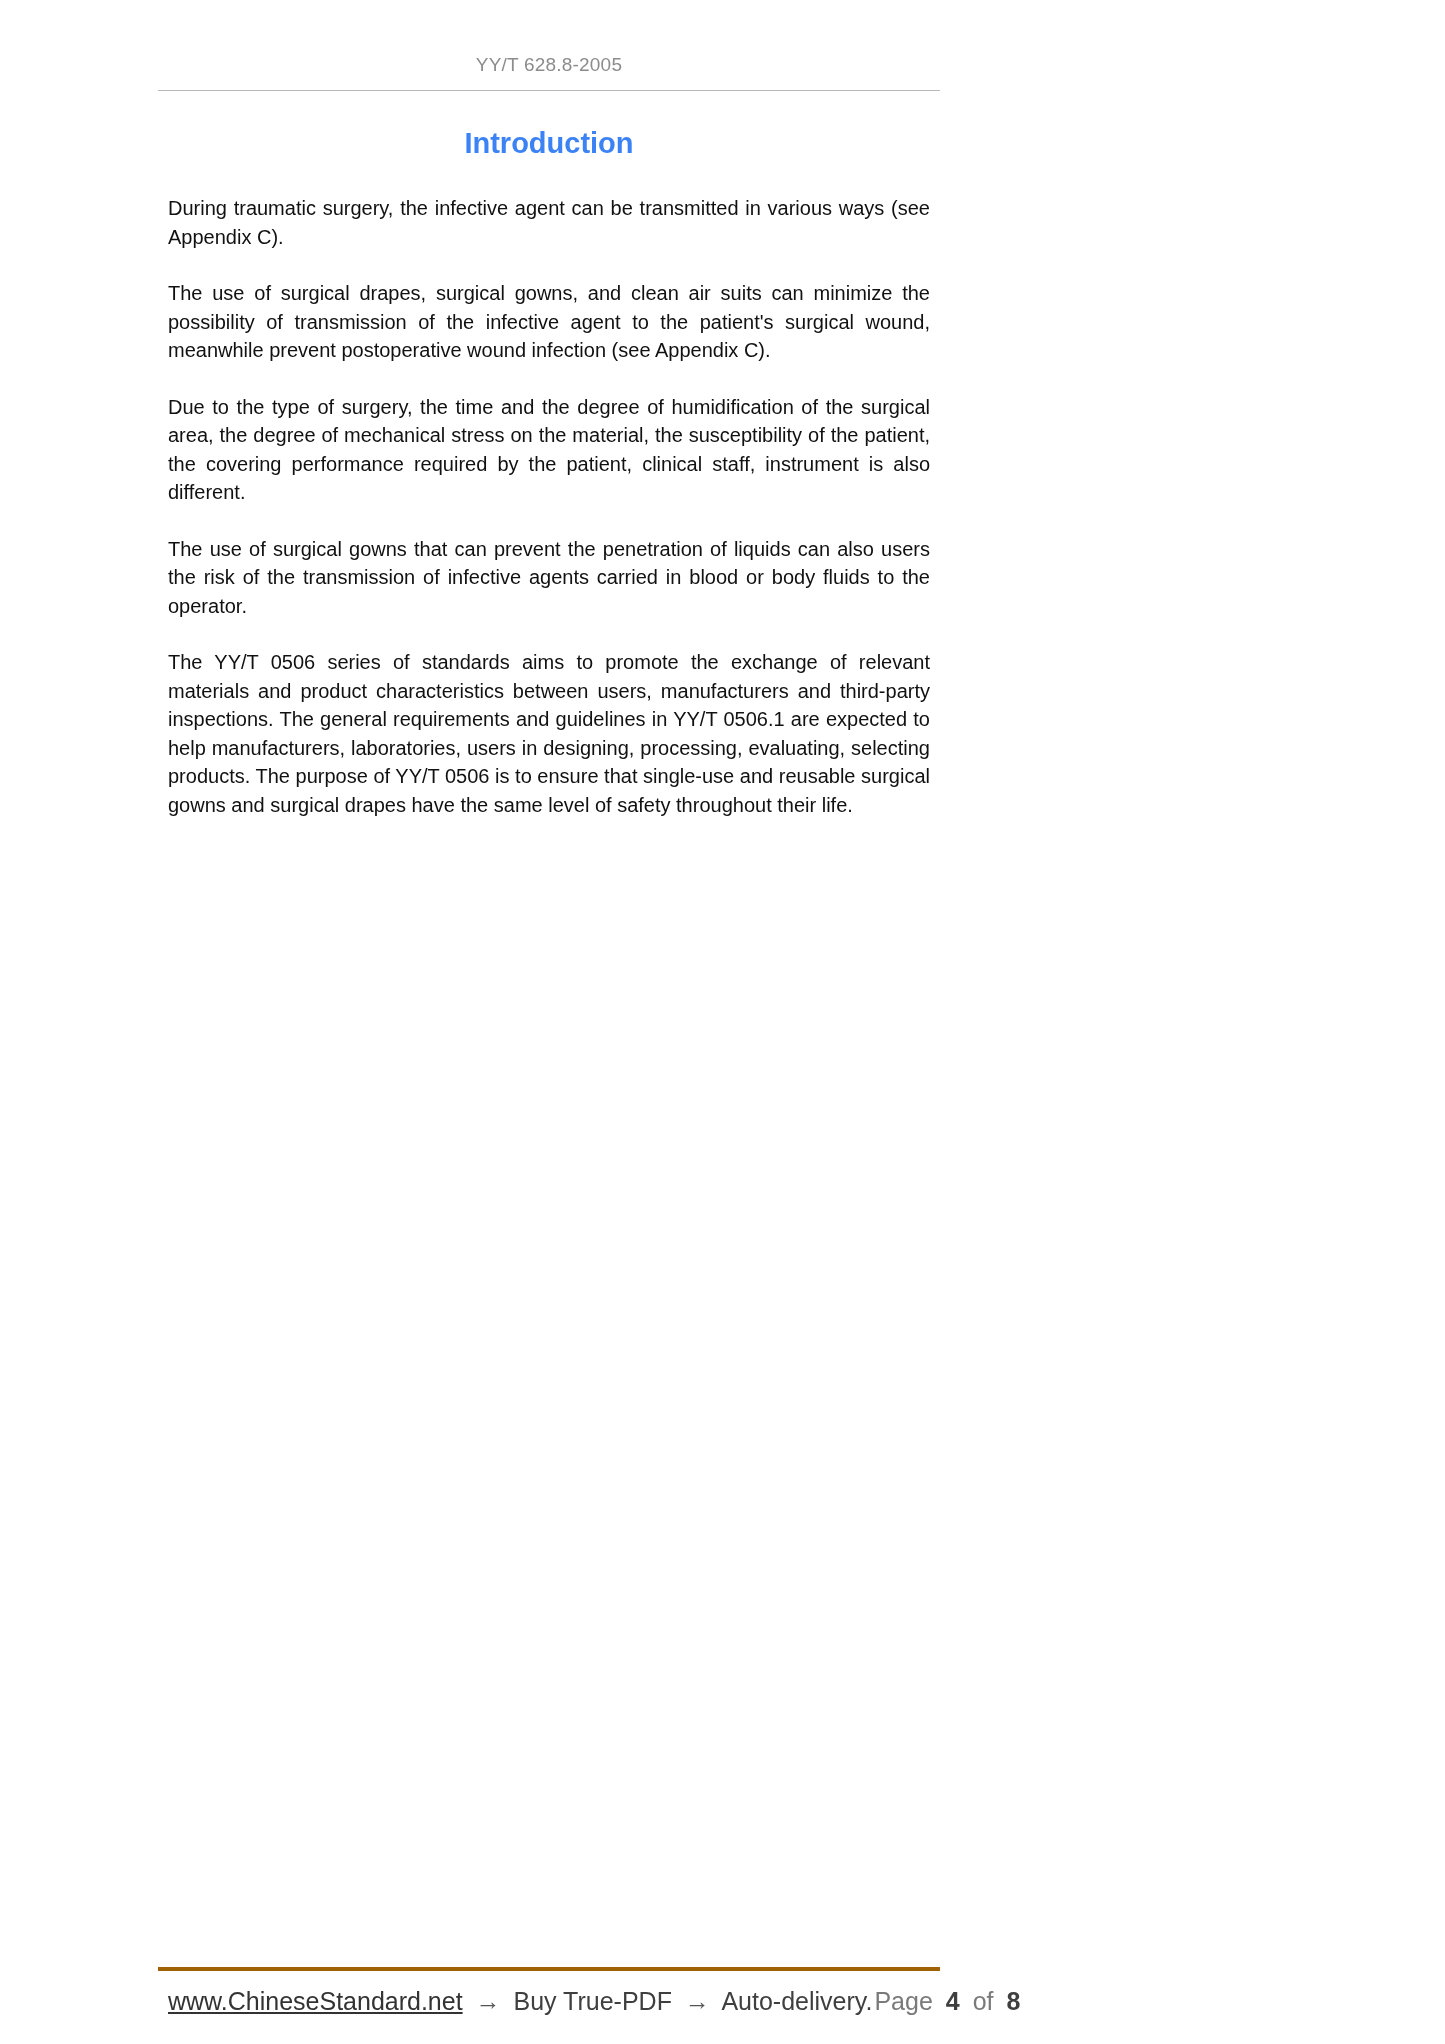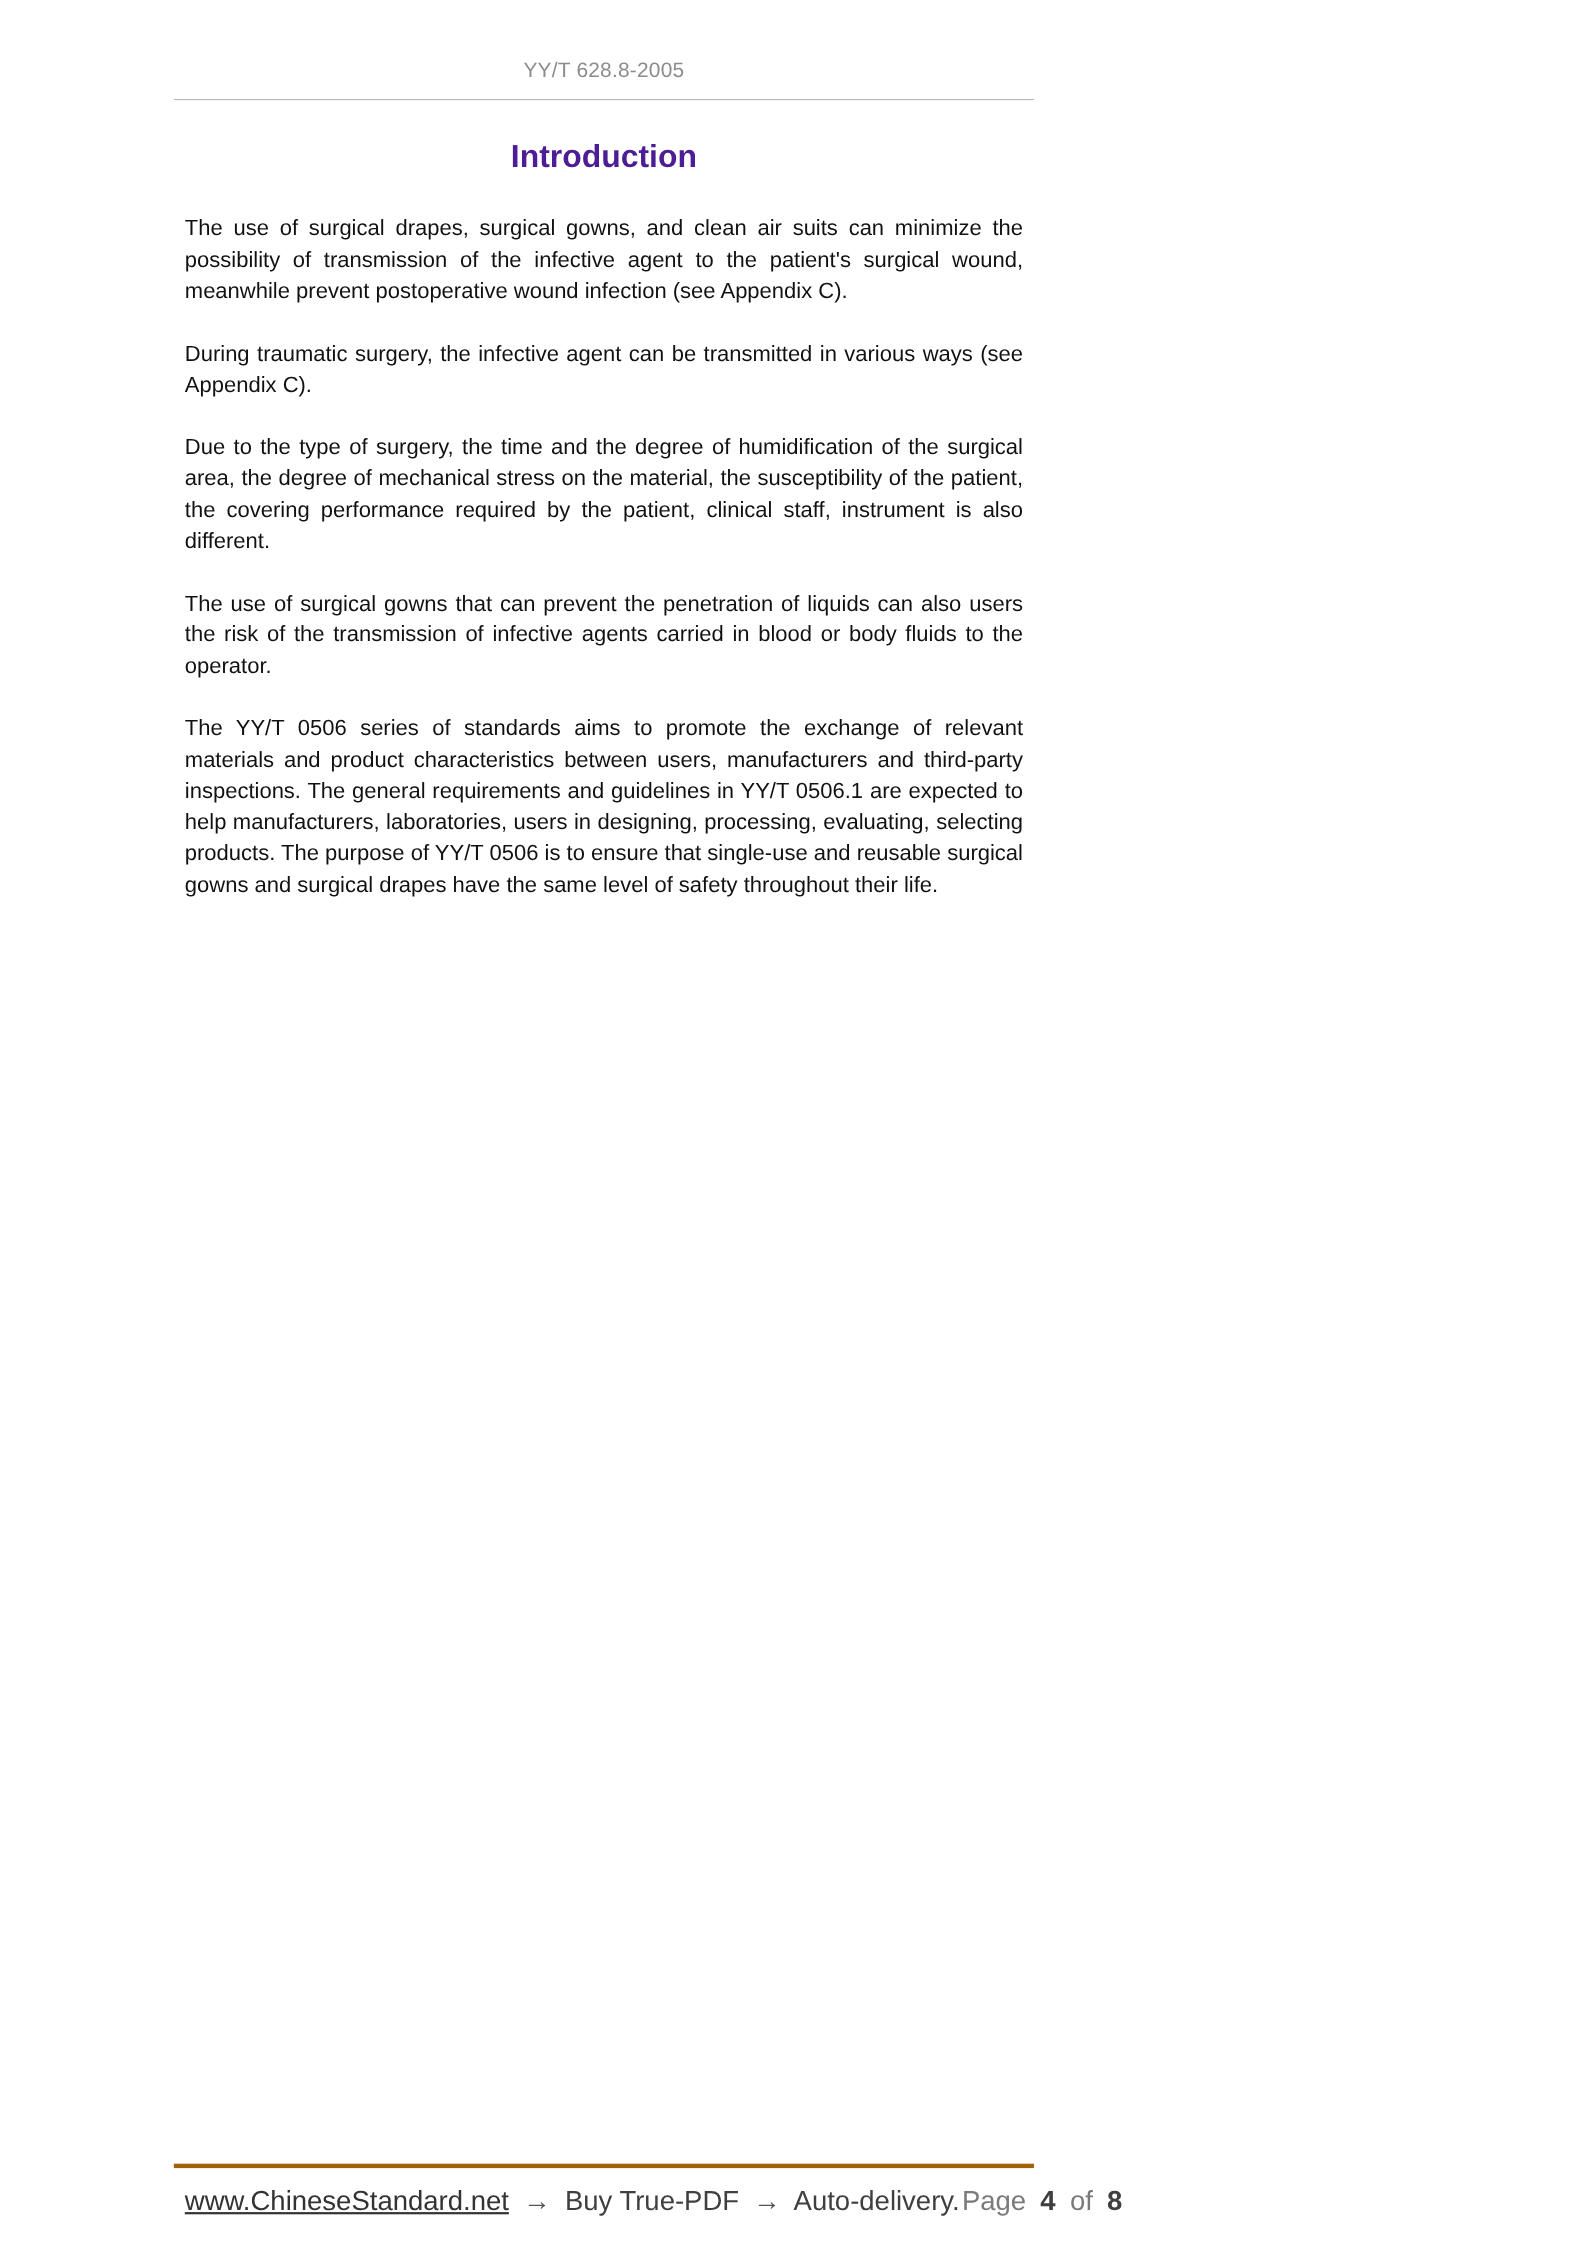--- a/index.html
+++ b/index.html
@@ -26,21 +26,21 @@
     border-bottom: 1px solid #b8b8b8;
     font-size: 19px;
     color: #8c8c8c;
     letter-spacing: 0.2px;
   }
   .title {
     margin: 36px 10px 34px 10px;
     text-align: center;
     font-size: 29px;
     font-weight: bold;
-    color: #4c1d95;
+    color: #3b82f6;
   }
   .para {
     margin: 0 10px 28px 10px;
     font-size: 20px;
     line-height: 28.5px;
     color: #111111;
     text-align: justify;
   }
   .doc-footer {
     position: absolute;
@@ -78,22 +78,22 @@
 
 <div class="page">
   <div class="content">
 
     <header class="doc-header">
       <span>YY/T 628.8-2005</span>
     </header>
 
     <h1 class="title">Introduction</h1>
 
+    <p class="para">During traumatic surgery, the infective agent can be transmitted in various ways (see Appendix C).</p>
     <p class="para">The use of surgical drapes, surgical gowns, and clean air suits can minimize the possibility of transmission of the infective agent to the patient's surgical wound, meanwhile prevent postoperative wound infection (see Appendix C).</p>
-    <p class="para">During traumatic surgery, the infective agent can be transmitted in various ways (see Appendix C).</p>
     <p class="para">Due to the type of surgery, the time and the degree of humidification of the surgical area, the degree of mechanical stress on the material, the susceptibility of the patient, the covering performance required by the patient, clinical staff, instrument is also different.</p>
     <p class="para">The use of surgical gowns that can prevent the penetration of liquids can also users the risk of the transmission of infective agents carried in blood or body fluids to the operator.</p>
     <p class="para">The YY/T 0506 series of standards aims to promote the exchange of relevant materials and product characteristics between users, manufacturers and third-party inspections. The general requirements and guidelines in YY/T 0506.1 are expected to help manufacturers, laboratories, users in designing, processing, evaluating, selecting products. The purpose of YY/T 0506 is to ensure that single-use and reusable surgical gowns and surgical drapes have the same level of safety throughout their life.</p>
 
     <footer class="doc-footer">
       <div class="footer-left">
         <a class="footer-link">www.ChineseStandard.net</a>
         <span class="arrow">→</span>
         <span>Buy True-PDF</span>
         <span class="arrow">→</span>

